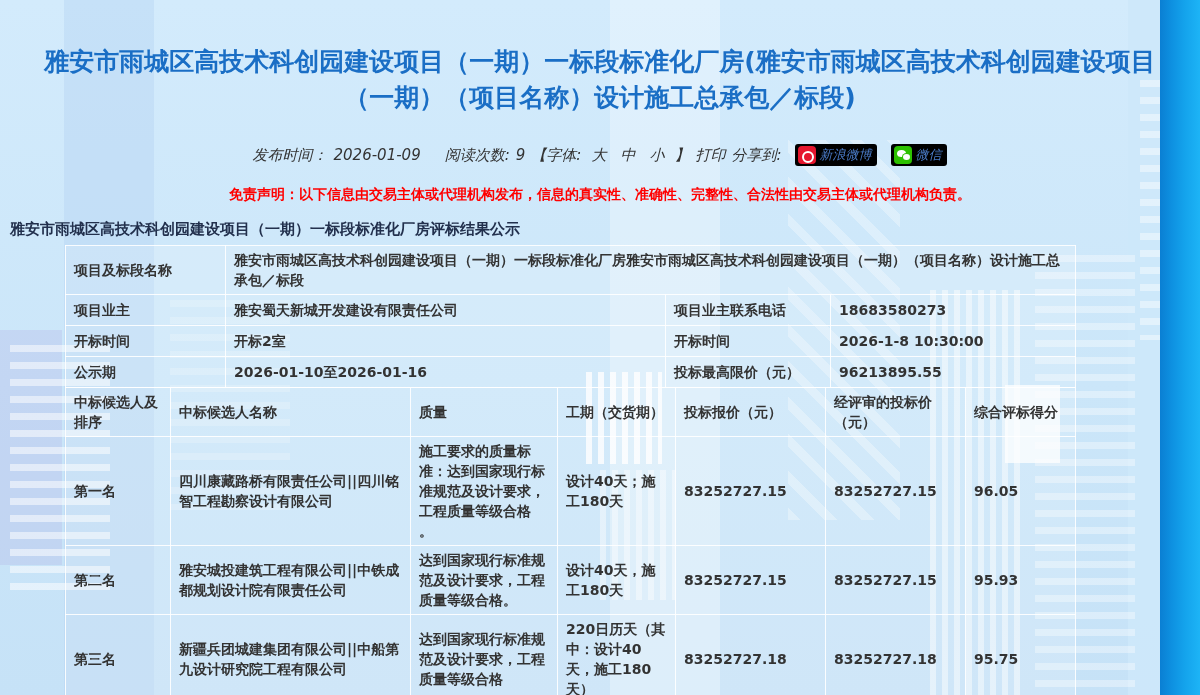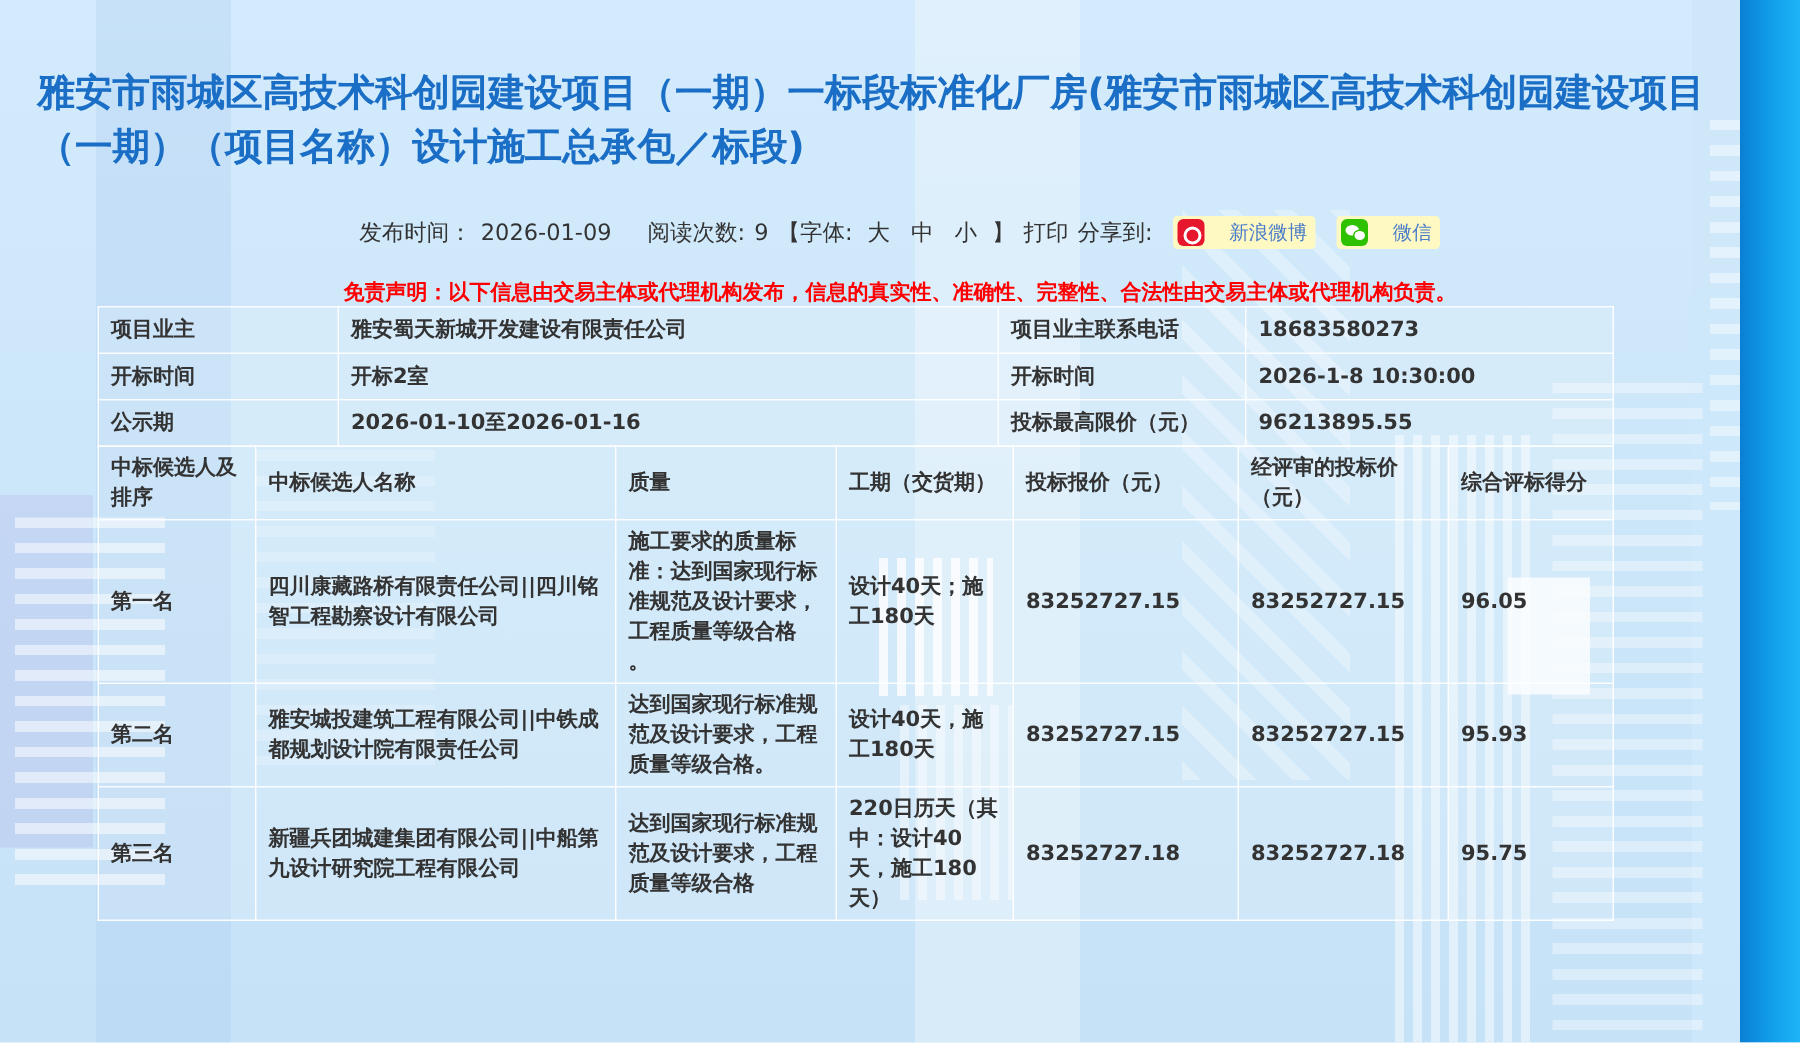--- a/index.html
+++ b/index.html
@@ -19,32 +19,32 @@
   .chevron{background:repeating-linear-gradient(45deg,rgba(255,255,255,.8) 0 9px,rgba(255,255,255,0) 9px 26px);}
   .tint{background:rgba(170,160,225,.22);}
   .rightstrip{
     top:0;left:1160px;width:40px;height:695px;
     background:linear-gradient(90deg,#0a7fd3 0%,#0e91e1 30%,#14a3ec 62%,#1db4f6 100%);
   }
   
   .content{position:relative;z-index:1;}
   .page-title{
     width:1150px;margin:0 auto;padding-top:44px;
-    font-size:25px;font-weight:bold;line-height:36px;
+    text-align:center;font-size:25px;font-weight:bold;line-height:36px;
     color:#1a6ec5;
   }
   .meta{
     margin-top:28px;text-align:center;font-size:15px;color:#333;
-    display:flex;align-items:center;justify-content:center;gap:6px;
+    display:flex;align-items:center;justify-content:center;gap:6px;font-style:italic;
   }
   .meta .sp{margin-left:18px;}
   .meta .fontlink{cursor:pointer;margin:0 4px;}
   .meta .plain{margin-left:0;}
   .chip{
-    display:inline-flex;align-items:center;gap:16px;background:#fef9c3;
+    display:inline-flex;align-items:center;gap:3px;background:#000000;
     border-radius:3px;padding:2px 6px 2px 3px;margin-left:8px;cursor:pointer;
     color:#4a7cc9;font-size:13px;
   }
   .wbicon{width:18px;height:18px;border-radius:4px;background:#e6162d;position:relative;display:inline-block;}
   .wbicon::after{content:"";position:absolute;left:4px;top:5px;width:8px;height:8px;border:2px solid #fff;border-radius:50%;}
   .wxicon{width:18px;height:18px;border-radius:4px;background:#2dc100;position:relative;display:inline-block;}
   .wxicon::before{content:"";position:absolute;left:3px;top:4px;width:9px;height:7px;background:#fff;border-radius:50%;}
   .wxicon::after{content:"";position:absolute;left:9px;top:8px;width:7px;height:6px;background:#fff;border-radius:50%;box-shadow:0 0 0 1px #2dc100;}
   .disclaimer{
     margin-top:20px;text-align:center;font-size:14px;font-weight:bold;color:#ff0000;
@@ -108,29 +108,34 @@
       <span>新浪微博</span>
     </span>
     <span class="chip">
       <span class="wxicon"></span>
       <span>微信</span>
     </span>
   </div>
 
   <div class="disclaimer">免责声明：以下信息由交易主体或代理机构发布，信息的真实性、准确性、完整性、合法性由交易主体或代理机构负责。</div>
 
+  <div class="subtitle">雅安市雨城区高技术科创园建设项目（一期）一标段标准化厂房评标结果公示</div>
 
   <table class="info">
     <colgroup>
         <col style="width:160px">
         <col style="width:440px">
         <col style="width:165px">
         <col style="width:245px">
       </colgroup>
     <tbody>
+        <tr class="row-tall">
+      <td>项目及标段名称</td>
+      <td colspan="3">雅安市雨城区高技术科创园建设项目（一期）一标段标准化厂房雅安市雨城区高技术科创园建设项目（一期）（项目名称）设计施工总承包／标段</td>
+    </tr>
     <tr class="row-info">
       <td>项目业主</td>
       <td>雅安蜀天新城开发建设有限责任公司</td>
       <td>项目业主联系电话</td>
       <td>18683580273</td>
     </tr>
     <tr class="row-info">
       <td>开标时间</td>
       <td>开标2室</td>
       <td>开标时间</td>

